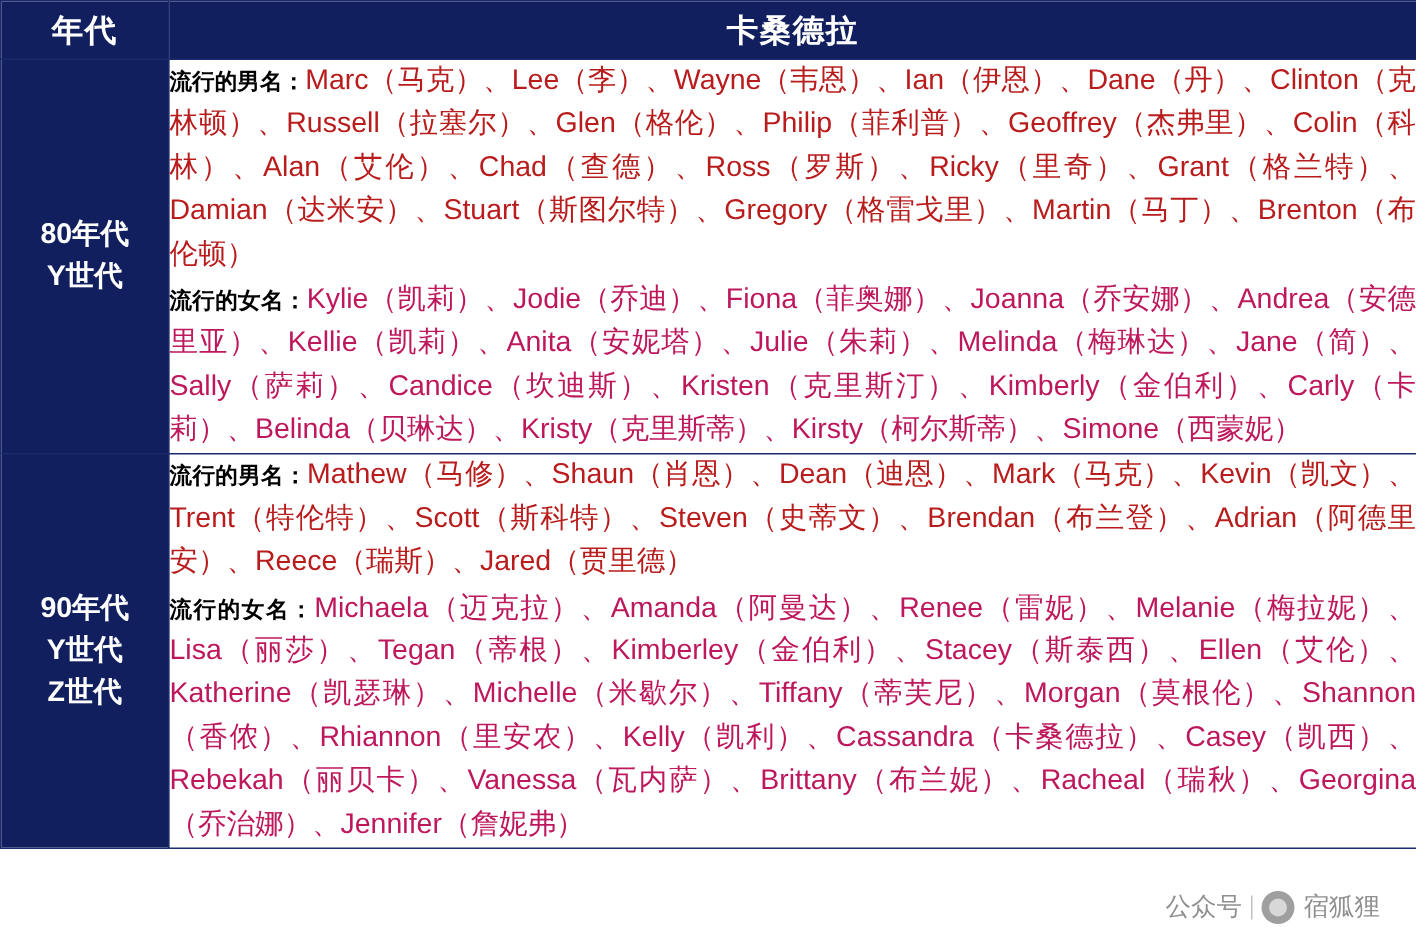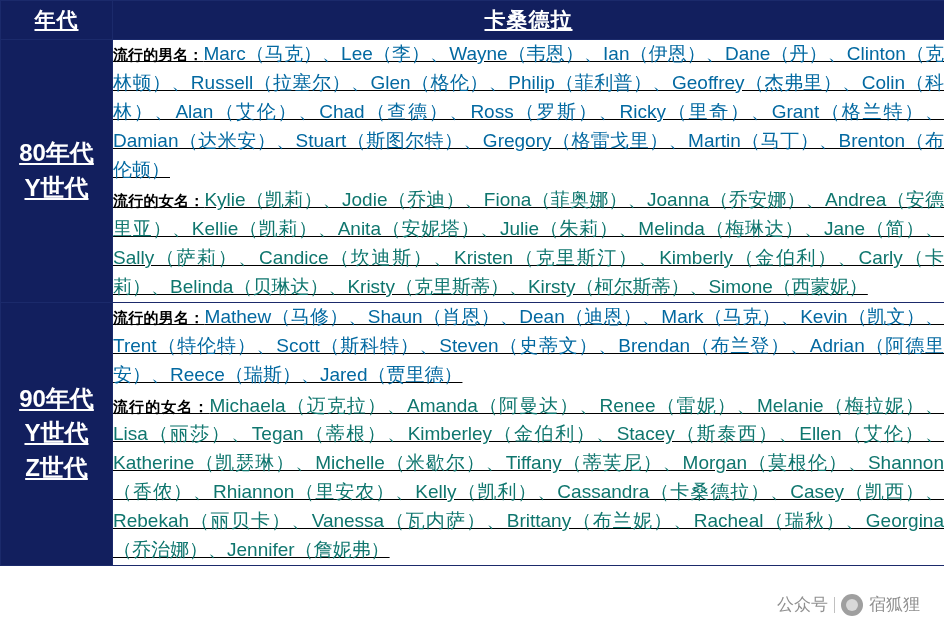--- a/index.html
+++ b/index.html
@@ -22,39 +22,38 @@
   table.names-table {
     width: 944px;
     border-collapse: collapse;
     table-layout: fixed;
   }
   table.names-table th,
   table.names-table td {
     border: 1px solid #1b2a6b;
     vertical-align: middle;
     padding: 0;
-    text-decoration: underline;
   }
   .th-era, .th-names {
     background: #121f5e;
     color: #ffffff;
     font-weight: bold;
     font-size: 21px;
     text-align: center;
     height: 38px;
     letter-spacing: 1px;
   }
   .col-era { width: 112px; }
   .col-names { width: 832px; }
 
   .era-cell {
     background: #121f5e;
     color: #ffffff;
     font-weight: bold;
-    font-size: 24px;
+    font-size: 19px;
     text-align: center;
     line-height: 1.45;
     padding: 6px 4px;
   }
   .names-cell {
     background: #ffffff;
     padding: 8px 10px 10px 10px;
     vertical-align: top;
   }
   .line-block {
@@ -64,24 +63,24 @@
   }
   .line-block + .line-block {
     margin-top: 2px;
   }
   .lbl {
     font-weight: bold;
     color: #000000;
     font-size: 15px;
   }
   .male-names {
-    color: #0369a1;
+    color: #b91c1c;
   }
   .female-names {
-    color: #0f766e;
+    color: #be185d;
   }
   .watermark {
     position: absolute;
     right: 24px;
     bottom: 8px;
     display: flex;
     align-items: center;
     gap: 6px;
     color: #8a8a8a;
     font-size: 17px;

